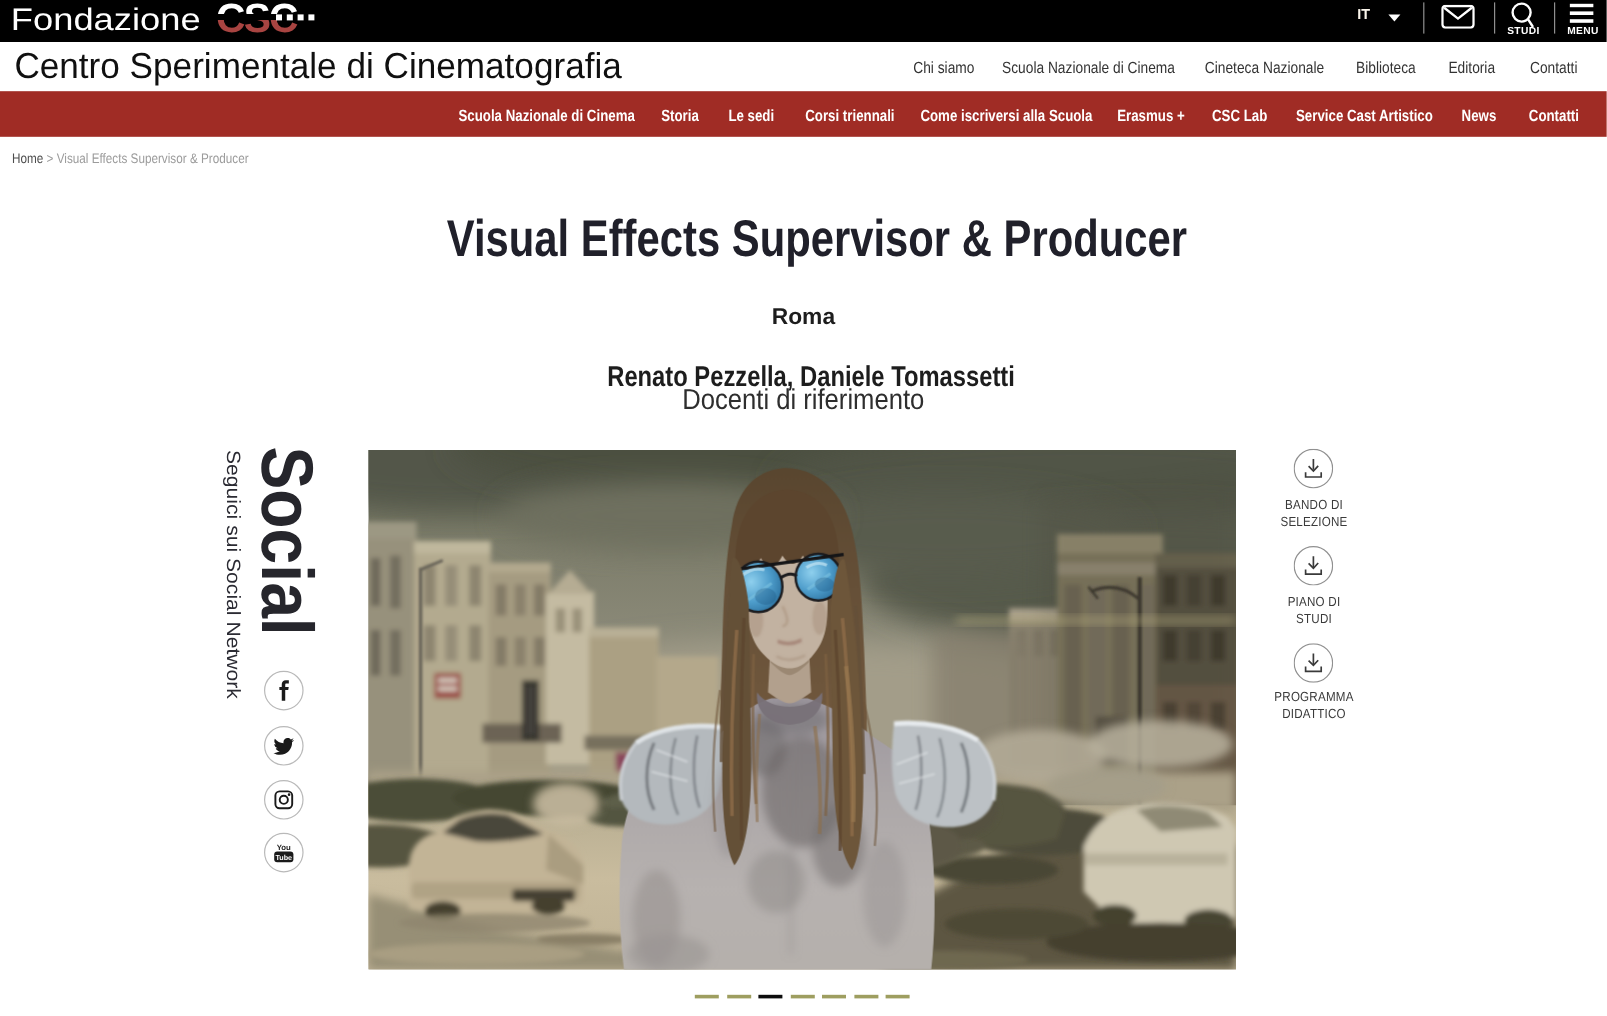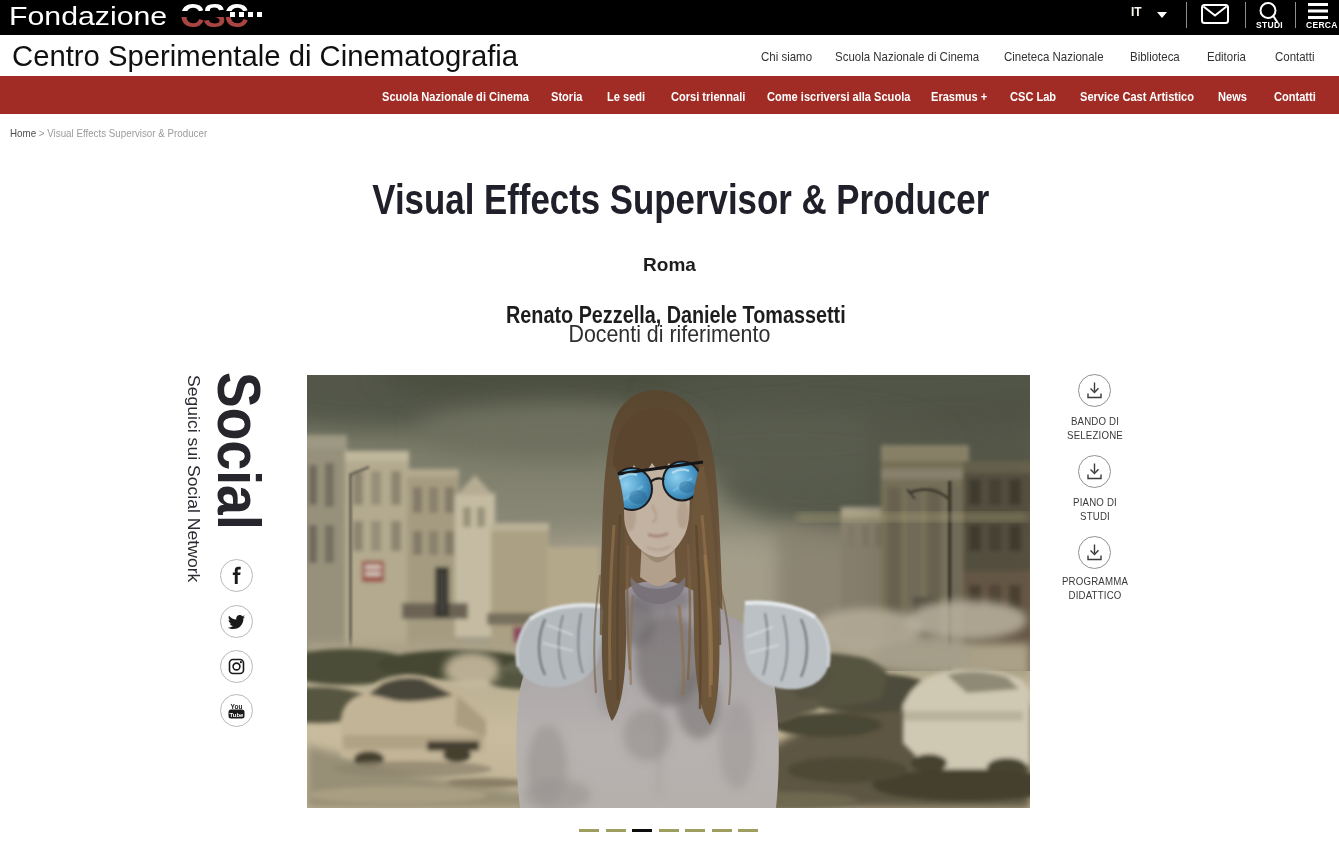--- a/index.html
+++ b/index.html
@@ -106,21 +106,21 @@
   <circle cx="10" cy="9.5" r="7.5" fill="none" stroke="#fff" stroke-width="2"></circle>
   <line x1="15.3" y1="15" x2="19.5" y2="21.5" stroke="#fff" stroke-width="2"></line>
 </svg>
 <div class="ticon-label" style="left:1256px; top:20px;">STUDI</div>
 
 <svg class="abs" style="left:1308px; top:3px;" width="20" height="17" viewBox="0 0 20 17">
   <rect x="0" y="0" width="20" height="3" fill="#fff"></rect>
   <rect x="0" y="6.5" width="20" height="3" fill="#fff"></rect>
   <rect x="0" y="13" width="20" height="3" fill="#fff"></rect>
 </svg>
-<div class="ticon-label" style="left:1306px; top:20px;">CERCA</div>
+<div class="ticon-label" style="left:1306px; top:20px;">MENU</div>
 
 <div class="midbar"></div>
 <div class="centro">Centro Sperimentale di Cinematografia</div>
 <div class="mnav" style="left:761px;">Chi siamo</div>
 <div class="mnav" style="left:835px;">Scuola Nazionale di Cinema</div>
 <div class="mnav" style="left:1004px;">Cineteca Nazionale</div>
 <div class="mnav" style="left:1130px;">Biblioteca</div>
 <div class="mnav" style="left:1207px;">Editoria</div>
 <div class="mnav" style="left:1275px;">Contatti</div>
 

